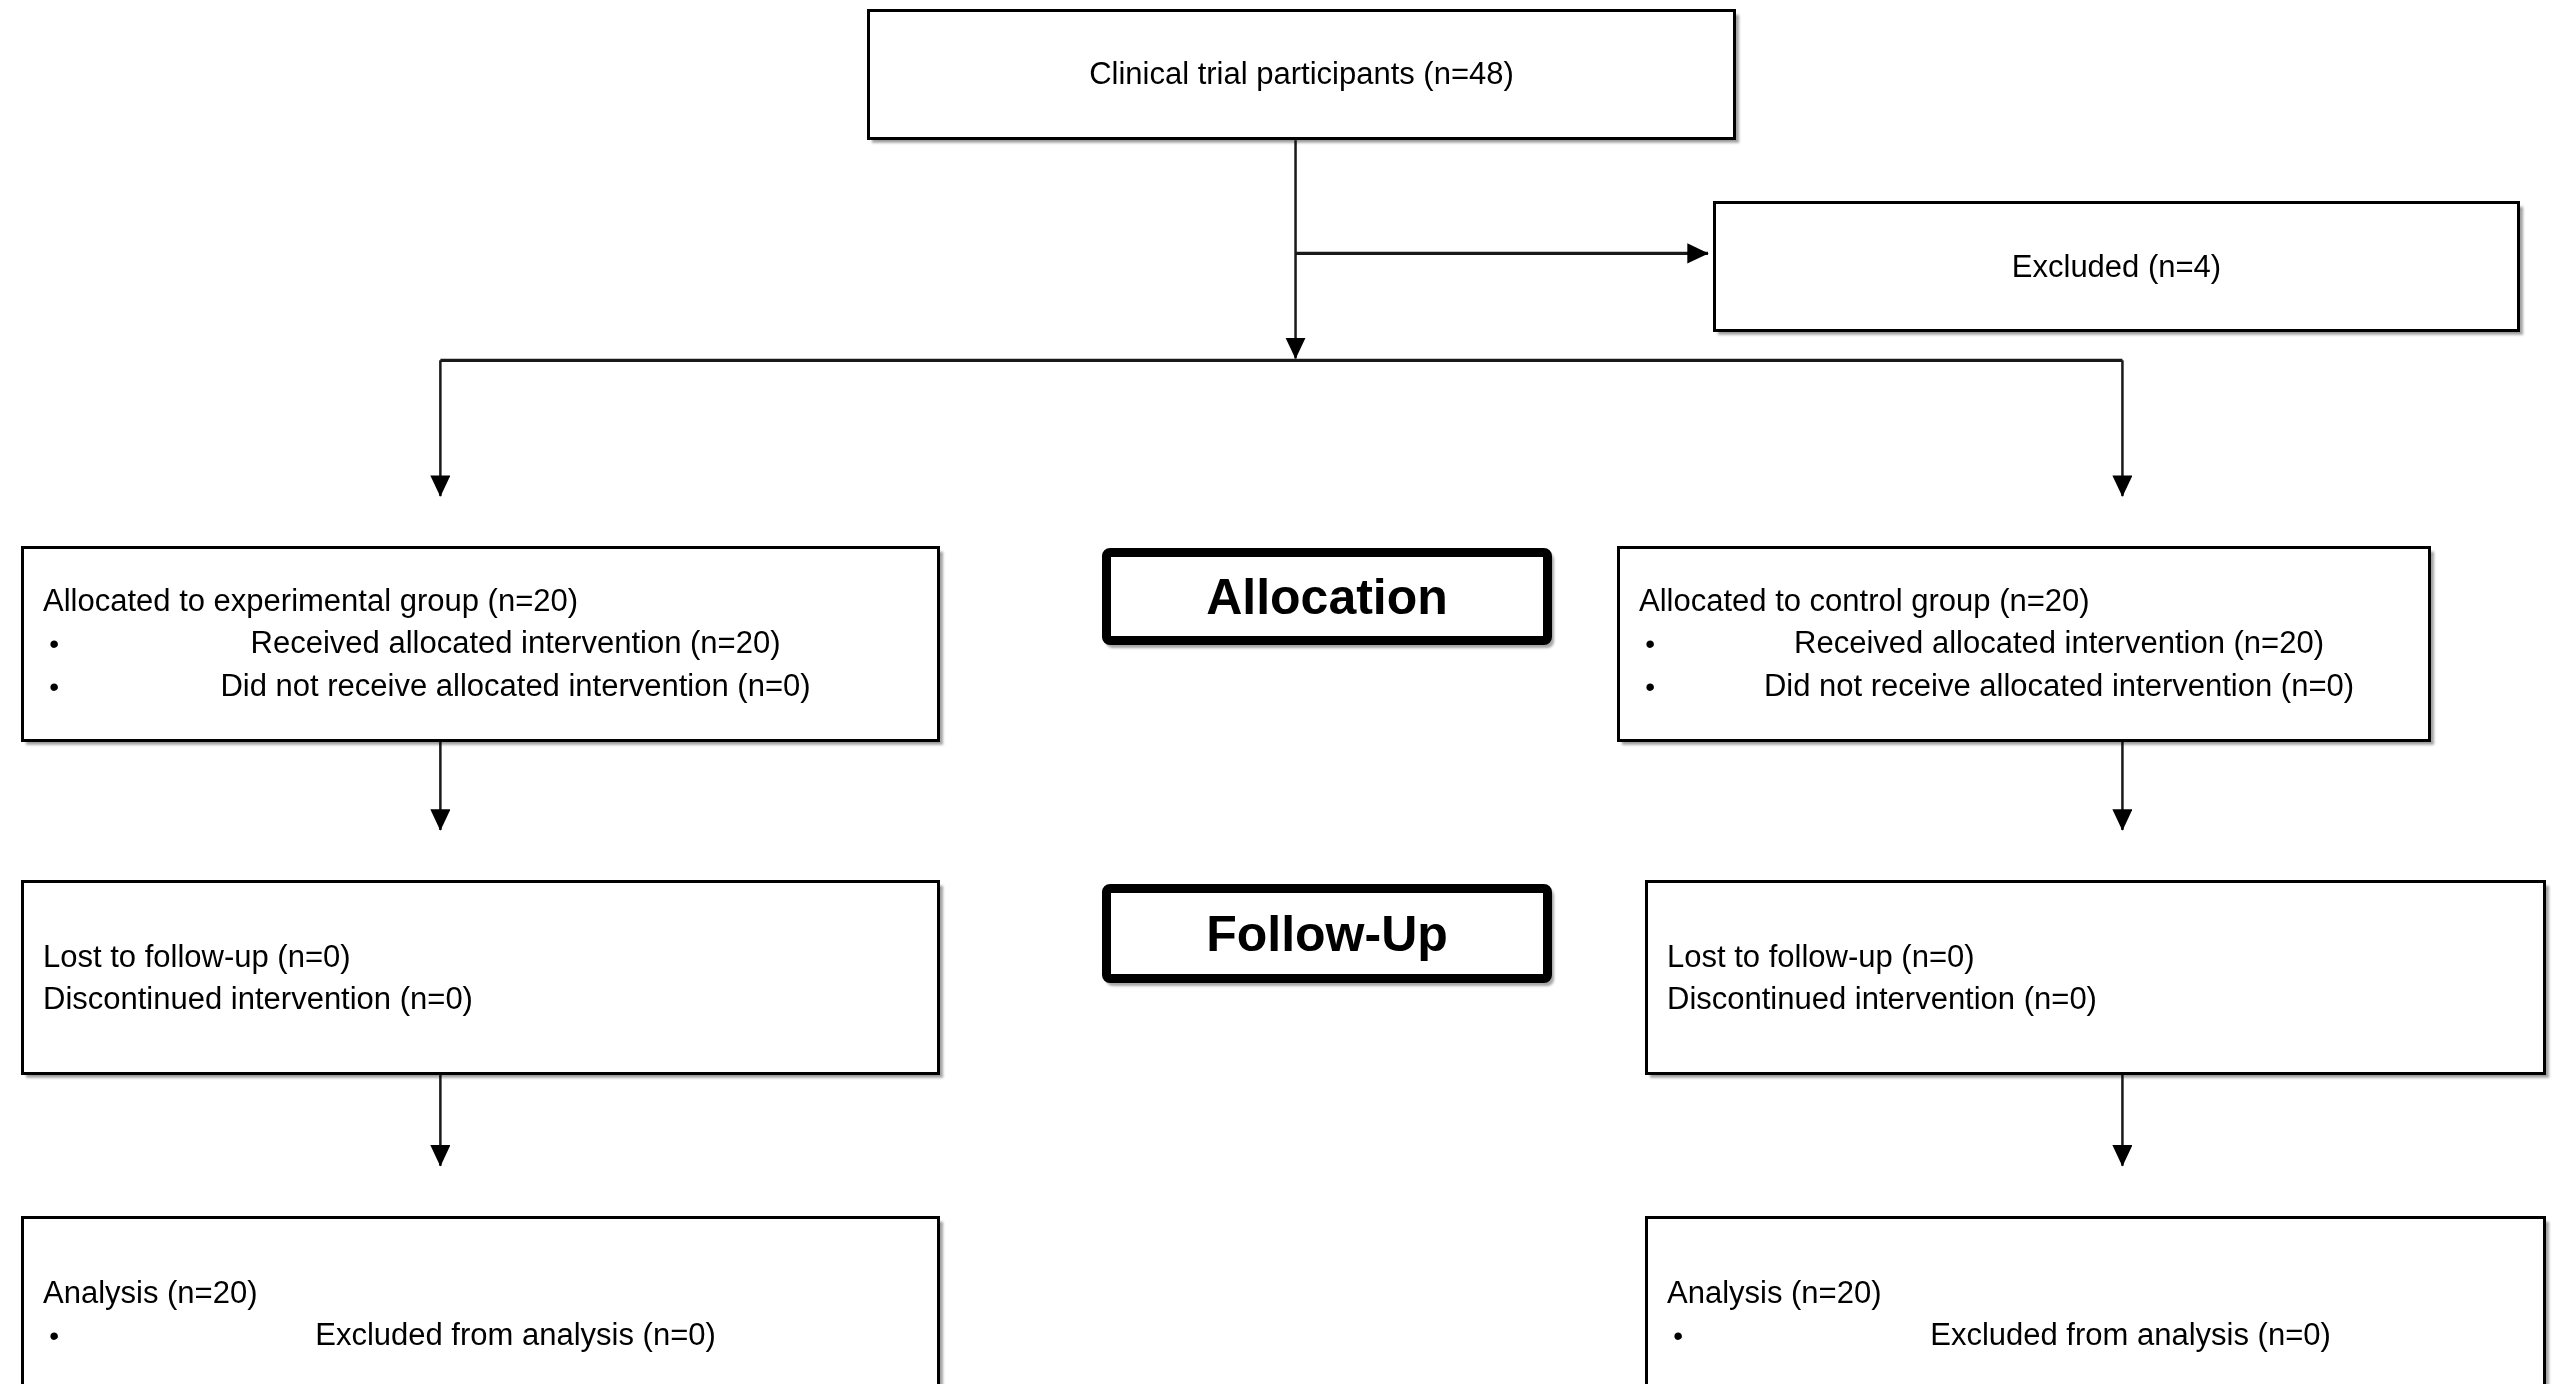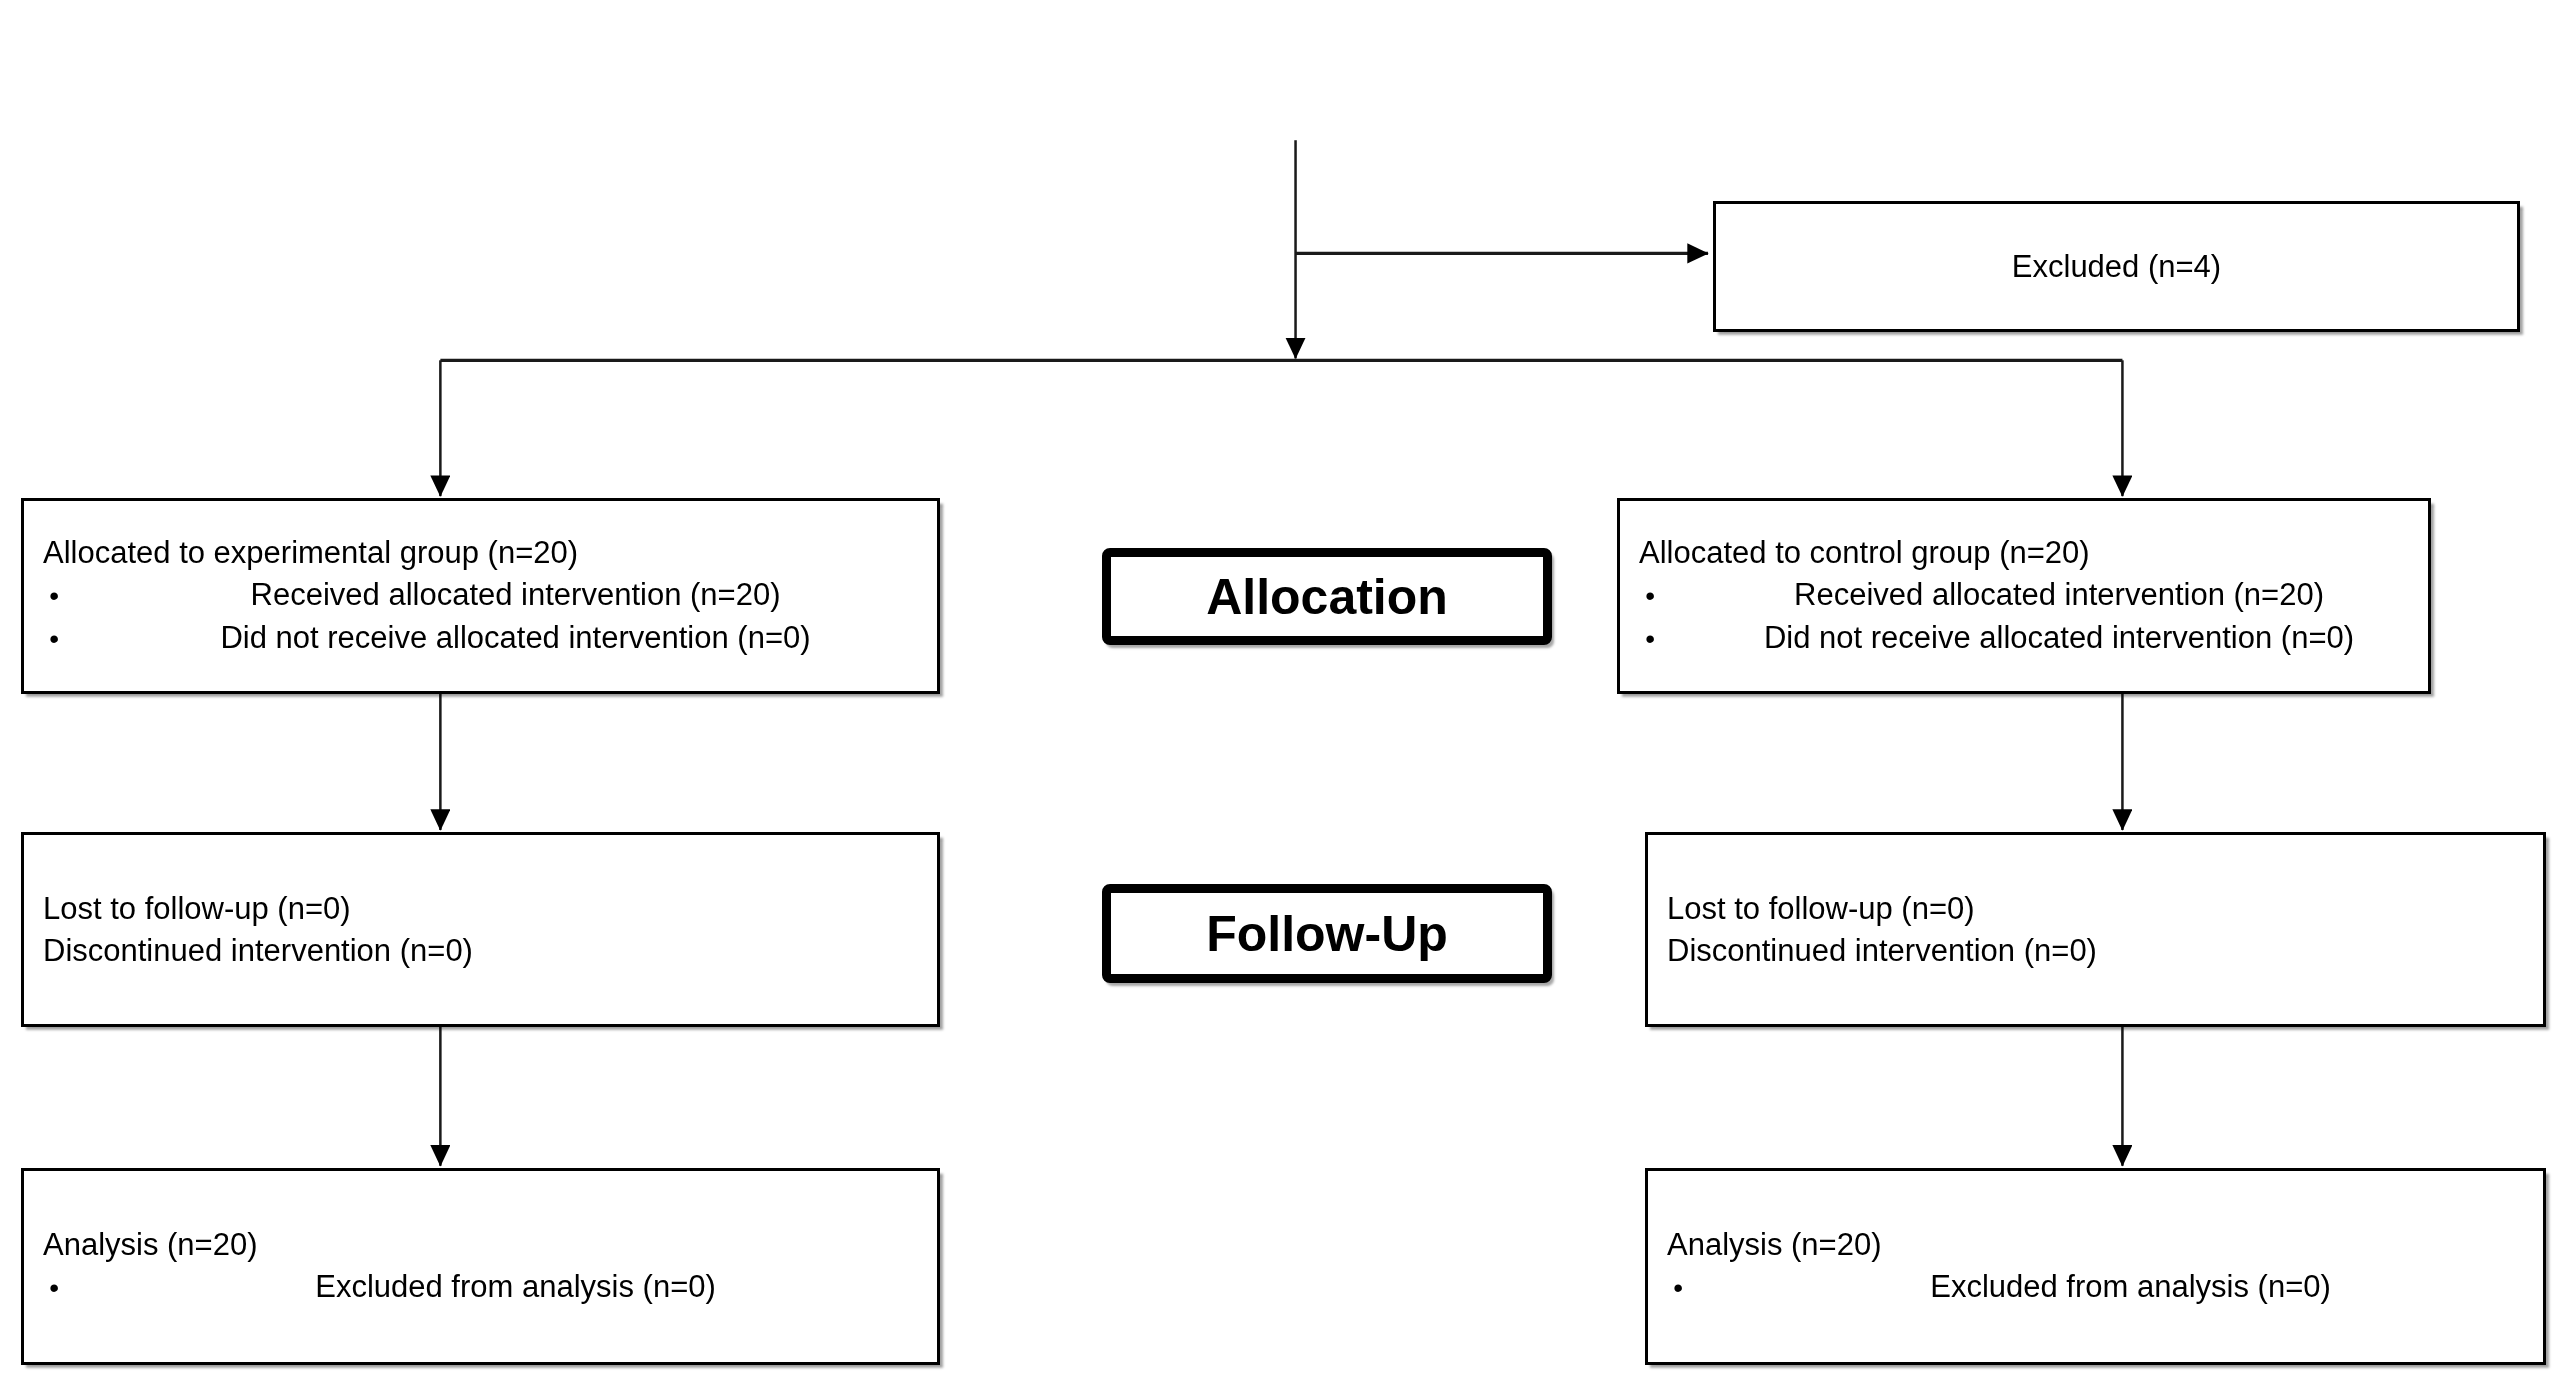--- a/index.html
+++ b/index.html
@@ -38,20 +38,21 @@
     justify-content: center;
   }
   .box.centered {
     align-items: center;
     text-align: center;
   }
   .box.lefted {
     align-items: stretch;
     padding-left: 19px;
     padding-right: 19px;
+    margin-top: 48px;
   }
   .badge {
     position: absolute;
     background: #ffffff;
     border: 9.4px solid #000000;
     border-radius: 8px;
     box-sizing: border-box;
     z-index: 2;
     box-shadow: 3.1px 3.8px 2.5px -1.3px rgba(0,0,0,0.35);
     display: flex;
@@ -110,20 +111,23 @@
     <line x1="700" y1="573" x2="700" y2="789" stroke="#1a1a1a" stroke-width="4" marker-end="url(#arrow)"></line>
     <line x1="3375" y1="573" x2="3375" y2="789" stroke="#1a1a1a" stroke-width="4" marker-end="url(#arrow)"></line>
 
     <line x1="700" y1="1103" x2="700" y2="1320" stroke="#1a1a1a" stroke-width="4" marker-end="url(#arrow)"></line>
     <line x1="3375" y1="1103" x2="3375" y2="1320" stroke="#1a1a1a" stroke-width="4" marker-end="url(#arrow)"></line>
 
     <line x1="700" y1="1633" x2="700" y2="1854" stroke="#1a1a1a" stroke-width="4" marker-end="url(#arrow)"></line>
     <line x1="3375" y1="1633" x2="3375" y2="1854" stroke="#1a1a1a" stroke-width="4" marker-end="url(#arrow)"></line>
   </svg>
 
+  <div id="enrollment-box" class="box centered">
+    <div>Clinical trial participants (n=48)</div>
+  </div>
 
   <div id="excluded-box" class="box centered">
     <div>Excluded (n=4)</div>
   </div>
 
   <div id="exp-alloc-box" class="box lefted">
     <div>Allocated to experimental group (n=20)</div>
     <div class="bullet-row">
       <span class="bullet-marker">•</span>
       <span class="bullet-text">Received allocated intervention (n=20)</span>

